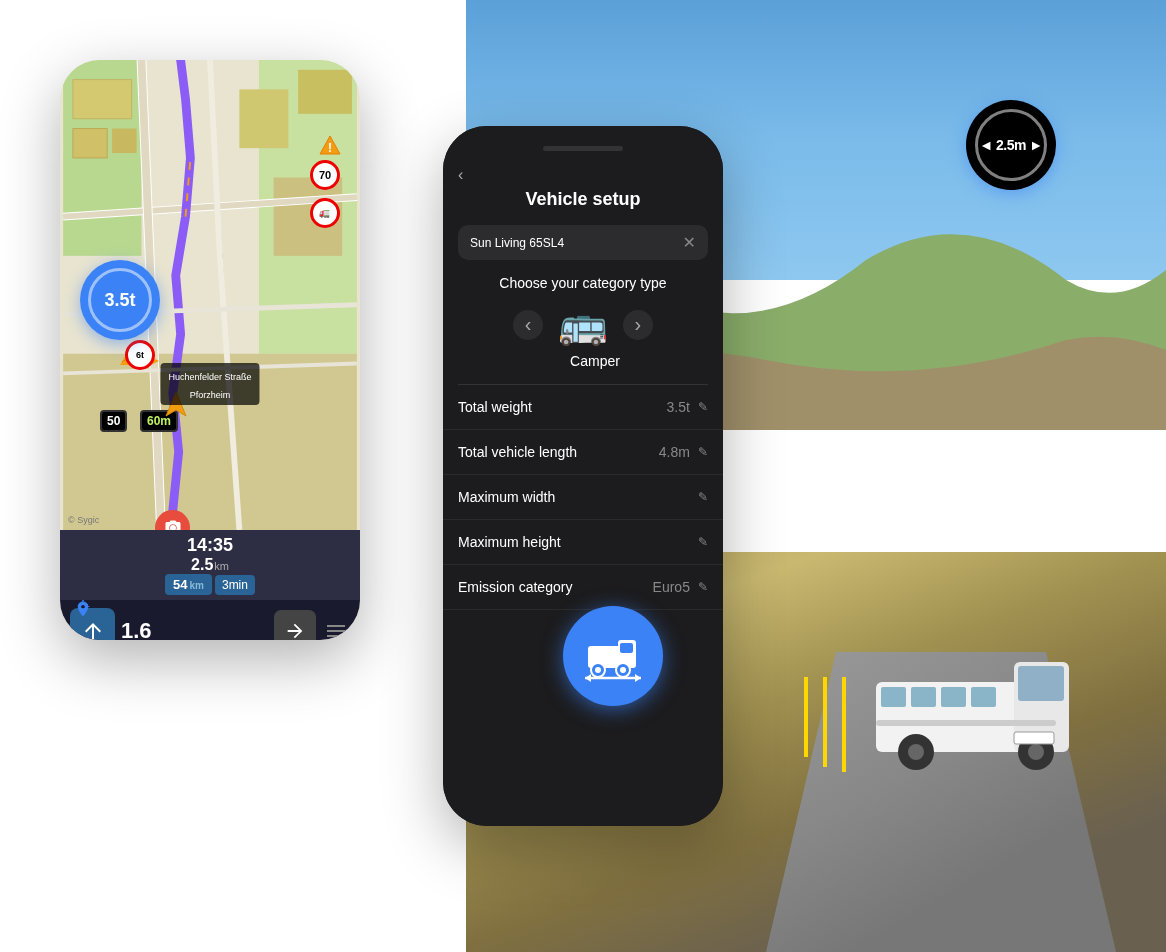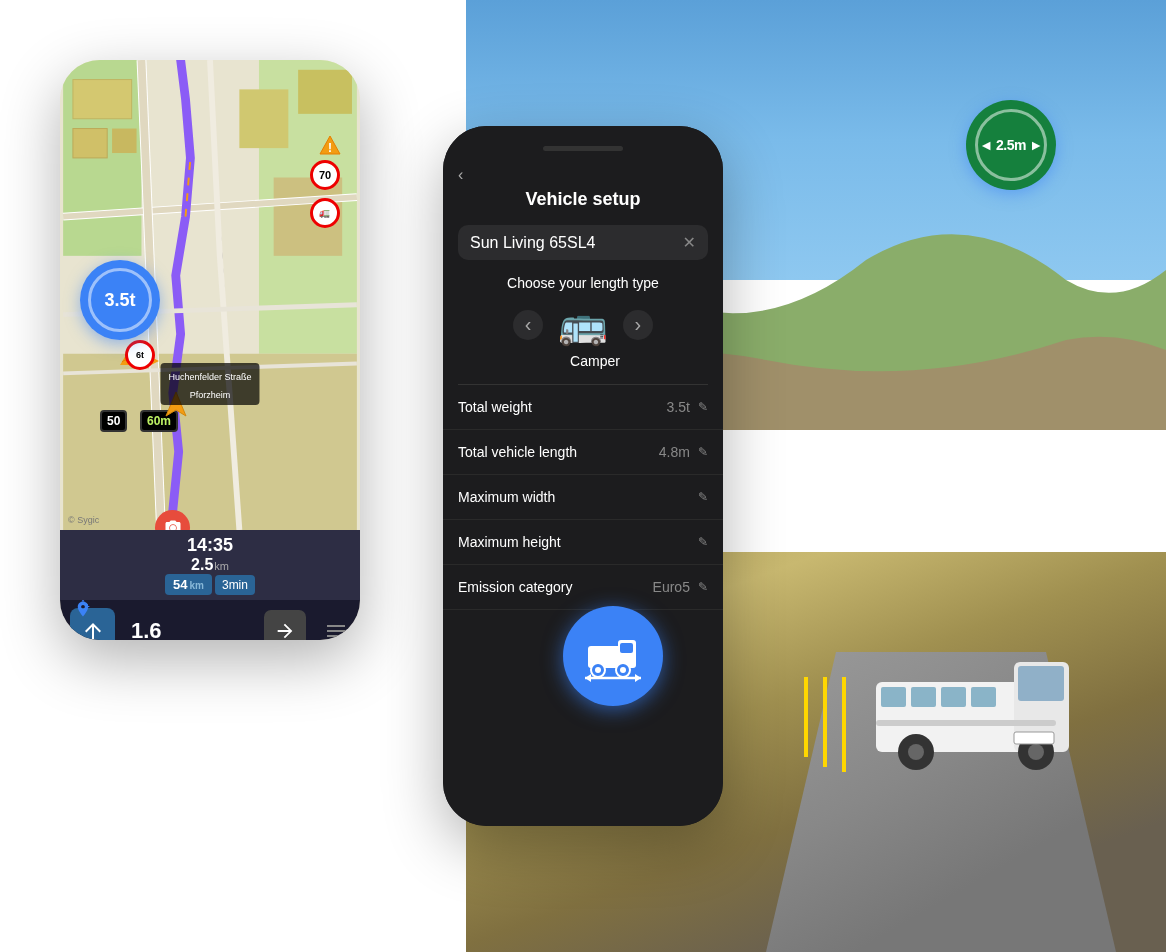--- a/index.html
+++ b/index.html
@@ -189,21 +189,21 @@
       margin: 0 15px 15px;
       background: #2c2c2e;
       border-radius: 10px;
       display: flex;
       align-items: center;
       padding: 8px 12px;
     }
 
     .vs-search-text {
       color: #fff;
-      font-size: 16px;
+      font-size: 12px;
       flex: 1;
     }
 
     .vs-clear-btn {
       color: #888;
       font-size: 16px;
     }
 
     .vs-vehicle-type-label {
       color: #fff;
@@ -295,21 +295,21 @@
       box-shadow: 0 4px 20px rgba(59,130,246,0.6);
     }
 
     
     .badge-width {
       position: absolute;
       right: 110px;
       top: 100px;
       width: 90px;
       height: 90px;
-      background: #15803d;
+      background: #000000;
       border-radius: 50%;
       display: flex;
       align-items: center;
       justify-content: center;
       z-index: 20;
       box-shadow: 0 4px 15px rgba(59,130,246,0.5);
     }
 
     .badge-width-inner {
       width: 72px;
@@ -593,21 +593,21 @@
               <div style="background:#2a6496;color:#fff;padding:3px 8px;border-radius:4px;font-size:13px;font-weight:bold;display:flex;align-items:baseline;gap:2px;">
                 <span>54</span>
                 <span style="font-size:10px;color:#88b8d8;">km</span>
               </div>
               <div style="background:#2a6496;color:#fff;padding:3px 7px;border-radius:4px;font-size:12px;">
                 <span>3min</span>
               </div>
             </div>
           </div>
 
-          <div style="display:flex;align-items:center;padding:8px 10px;gap:16px;">
+          <div style="display:flex;align-items:center;padding:8px 10px;gap:6px;">
 
             <div style="background:#2a6496;width:45px;height:45px;border-radius:8px;display:flex;align-items:center;justify-content:center;">
               <svg width="24" height="24" viewBox="0 0 24 24" fill="white">
                 <path d="M12 4l-1.41 1.41L16.17 11H4v2h12.17l-5.58 5.59L12 20l8-8z" transform="rotate(-90 12 12)"></path>
               </svg>
             </div>
 
             <div style="color:#fff;font-size:22px;font-weight:bold;">
               <span>1.6</span>
             </div>
@@ -658,21 +658,21 @@
         <div class="vs-title">
           <span>Vehicle setup</span>
         </div>
 
         <div class="vs-search-box">
           <span class="vs-search-text">Sun Living 65SL4</span>
           <span class="vs-clear-btn">✕</span>
         </div>
 
         <div class="vs-vehicle-type-label">
-          <span>Choose your length type</span>
+          <span>Choose your category type</span>
         </div>
 
         <div class="vs-vehicle-carousel">
           <div class="vs-carousel-btn">‹</div>
           <span class="vs-vehicle-emoji">🚌</span>
           <div class="vs-carousel-btn">›</div>
         </div>
 
         <div class="vs-vehicle-name">
           <span>Camper</span>

